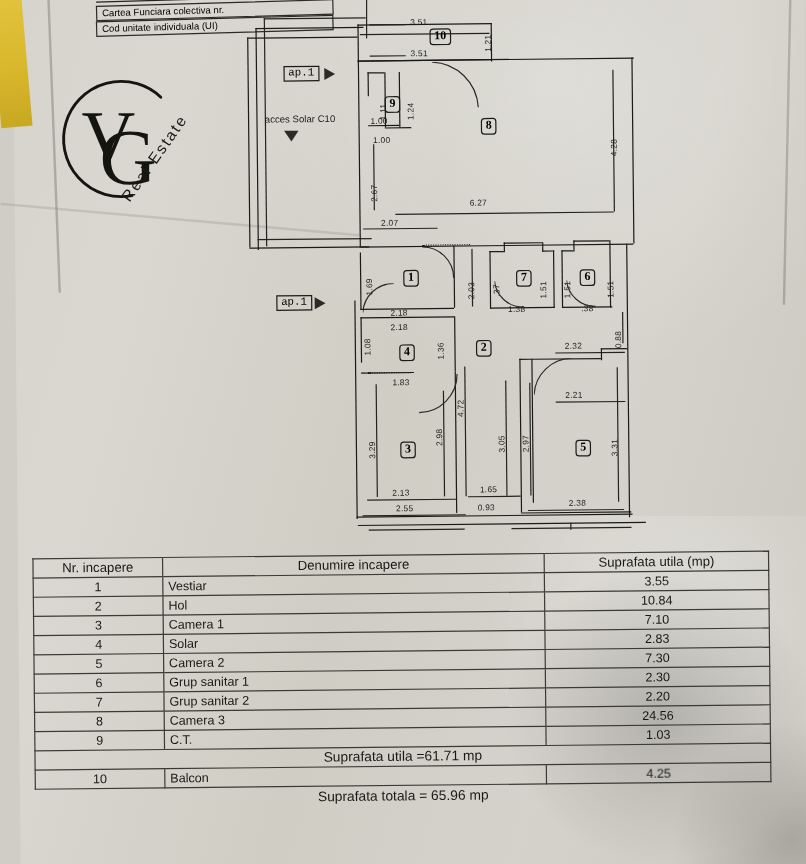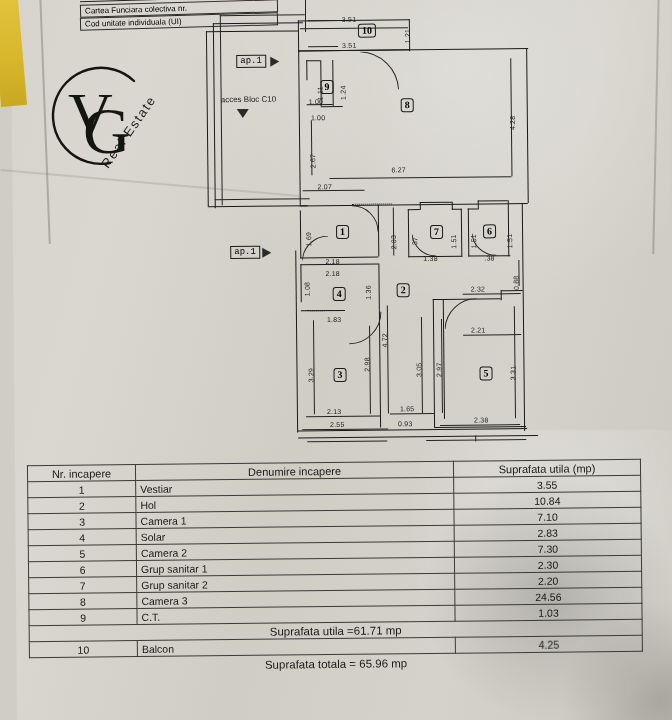--- a/index.html
+++ b/index.html
@@ -185,21 +185,21 @@
     <div class="line vl" style="left:222px;top:14px;height:190px;"></div>
     <div class="line hl" style="left:222px;top:14px;width:85px;"></div>
     <div class="line hl thick" style="left:208px;top:205px;width:100px;"></div>
     <div class="line hl" style="left:215px;top:198px;width:95px;"></div>
 
     <div class="apbox" style="left:238px;top:54px;">
       <span>ap.1</span>
     </div>
     <div class="tri-outline" style="left:272px;top:56px;"></div>
     <div class="lbl" style="left:222px;top:94px;font-size:8px;">
-      <span>acces Bloc C10</span>
+      <span>acces Solar C10</span>
     </div>
     <div class="tri-down" style="left:238px;top:108px;"></div>
 
     <div class="apbox" style="left:230px;top:245px;">
       <span>ap.1</span>
     </div>
     <div class="tri-outline" style="left:262px;top:247px;"></div>
 
     <div class="line hl thick" style="left:300px;top:20px;width:112px;"></div>
     <div class="line hl" style="left:302px;top:28px;width:108px;"></div>

